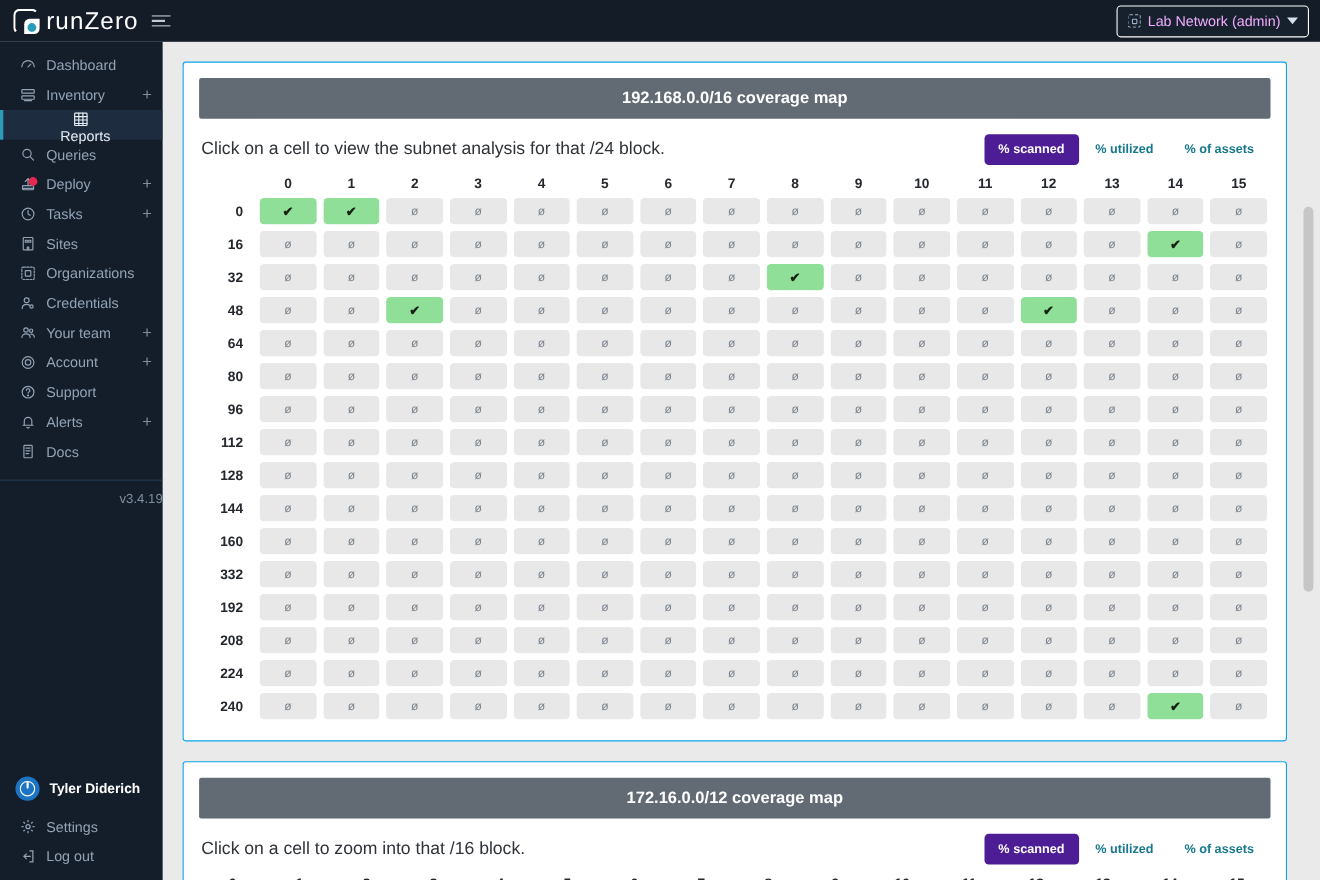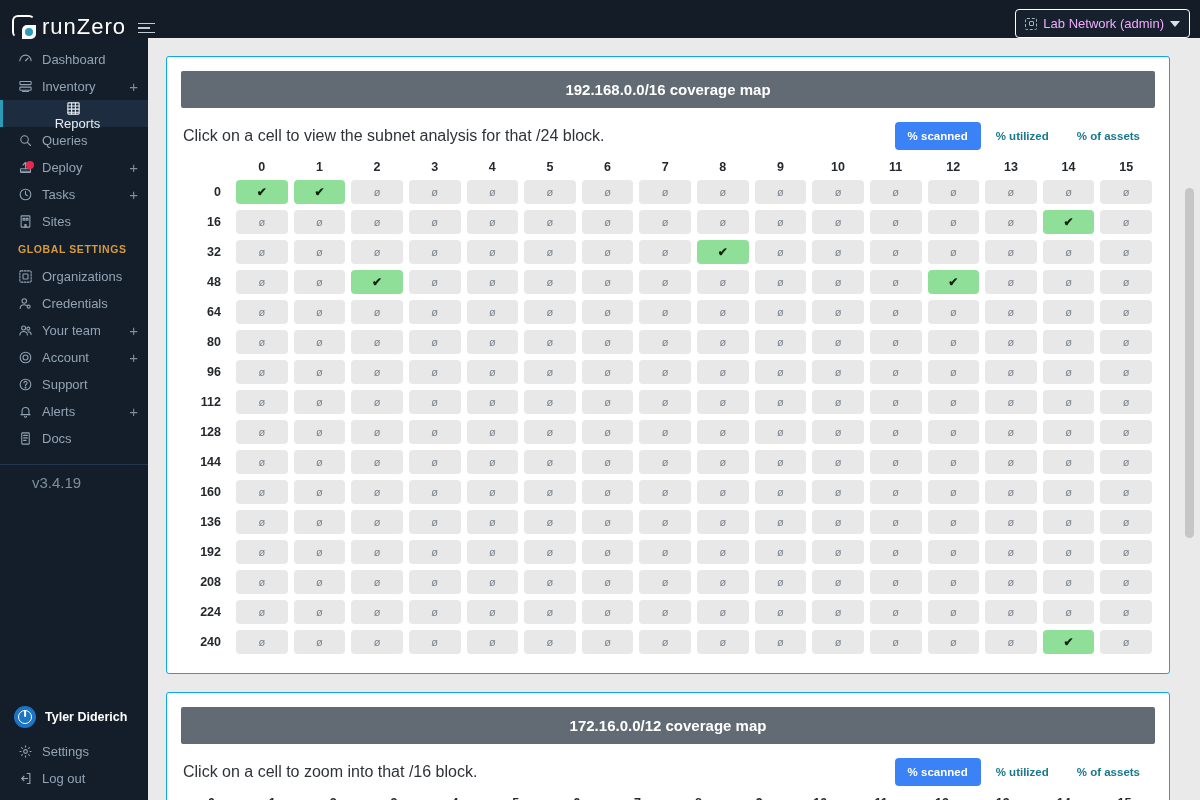--- a/index.html
+++ b/index.html
@@ -8,21 +8,21 @@
     font-family: "Liberation Sans", sans-serif;
     background: #eaeaea;
     overflow: hidden;
   }
   body { display: flex; flex-direction: column; }
 
   
   .topbar {
     height: 38px; flex: 0 0 38px;
     background: #131c27;
-    display: flex; align-items: flex-end;
+    display: flex; align-items: center;
     padding: 0 10px 0 12px;
     position: relative; z-index: 5;
   }
   .brand { display: flex; align-items: center; gap: 7px; }
   .logo-mark {
     width: 23px; height: 23px; border-radius: 6px;
     border: 2.6px solid #ffffff;
     position: relative;
     border-right-color: transparent;
     border-bottom-color: transparent;
@@ -108,21 +108,21 @@
     border-left-color: #2b9cb8;
     flex-direction: column;
   }
   .nav-item.active .ni-ico svg { stroke: #e8eef5; }
   .badge-dot {
     position: absolute; top: 1px; left: 9px;
     width: 8px; height: 8px; border-radius: 50%;
     background: #e8264f;
   }
   .side-divider { height:1px; background:#23384f; margin: 12px 0 0 0; }
-  .version { color:#7f8d9c; font-size:15px; text-align:left; padding:9px 0;margin-left:32px; }
+  .version { color:#7f8d9c; font-size:12px; text-align:right; padding:9px 0; }
 
   .sidebar-foot { margin-top: auto; padding-bottom: 8px; }
   .user-row { display:flex; align-items:center; padding: 8px 16px 10px 14px; gap: 9px; }
   .avatar {
     width: 22px; height: 22px; border-radius: 50%;
     background: #1b74c4; position: relative; flex: 0 0 22px;
   }
   .avatar:after {
     content:""; position:absolute; left:50%; top:4px; transform:translateX(-50%);
     width:1.8px; height:7px; background:#fff; border-radius:1px; z-index:2;
@@ -151,21 +151,21 @@
     display:flex; align-items:center; margin-top: 14px; padding: 0 2px;
   }
   .card-hint { font-size:16px; color:#2f3338; }
   .seg { margin-left:auto; display:flex; align-items:center; gap: 2px; }
   .seg-btn {
     font-size:11.5px; font-weight:700; color:#17788d;
     padding:8px 13px; border-radius:4px; cursor:pointer; white-space:nowrap;
     background: transparent; border: none;
     font-family: "Liberation Sans", sans-serif;
   }
-  .seg-btn.on { background:#3b82f6; color:#ffffff; }
+  .seg-btn.on { background:#4c1d95; color:#ffffff; }
 
   
   .grid { margin-top: 10px; }
   .grid-row { display:flex; align-items:center; }
   .rowlab {
     width: 52px; flex: 0 0 52px; text-align:right; padding-right: 12px;
     font-size:12.5px; font-weight:700; color:#25292e;
   }
   .colhead-row .rowlab { height: 16px; }
   .cellwrap { flex: 1 1 0; min-width:0; display:flex; justify-content:center; padding: 0 3px; }
@@ -281,21 +281,20 @@
           <span class="ni-ico">
             <svg viewBox="0 0 24 24" fill="none" stroke="#93a3b4" stroke-width="1.7" stroke-linecap="round" stroke-linejoin="round">
               <rect x="5" y="3" width="14" height="18" rx="1"></rect>
               <rect x="8" y="7" width="3" height="3"></rect>
               <rect x="13" y="7" width="3" height="3"></rect>
               <path d="M11 21v-4h2v4"></path>
             </svg>
           </span>
           <span class="ni-label">Sites</span>
         </div>
-        <div class="nav-section">GLOBAL SETTINGS</div>
         <div class="nav-item">
           <span class="ni-ico">
             <svg viewBox="0 0 24 24" fill="none" stroke="#93a3b4" stroke-width="1.7" stroke-linecap="round" stroke-linejoin="round">
               <rect x="3" y="3" width="18" height="18" rx="2" stroke-dasharray="3 2"></rect>
               <rect x="8" y="8" width="8" height="8" rx="1"></rect>
             </svg>
           </span>
           <span class="ni-label">Organizations</span>
         </div>
         <div class="nav-item">
@@ -1010,21 +1009,21 @@
                 <div class="cell">ø</div>
               </div>
               <div class="cellwrap">
                 <div class="cell">ø</div>
               </div>
               <div class="cellwrap">
                 <div class="cell">ø</div>
               </div>
             </div>
             <div class="grid-row datarow">
-              <div class="rowlab">136</div>
+              <div class="rowlab">332</div>
               <div class="cellwrap">
                 <div class="cell">ø</div>
               </div>
               <div class="cellwrap">
                 <div class="cell">ø</div>
               </div>
               <div class="cellwrap">
                 <div class="cell">ø</div>
               </div>
               <div class="cellwrap">

